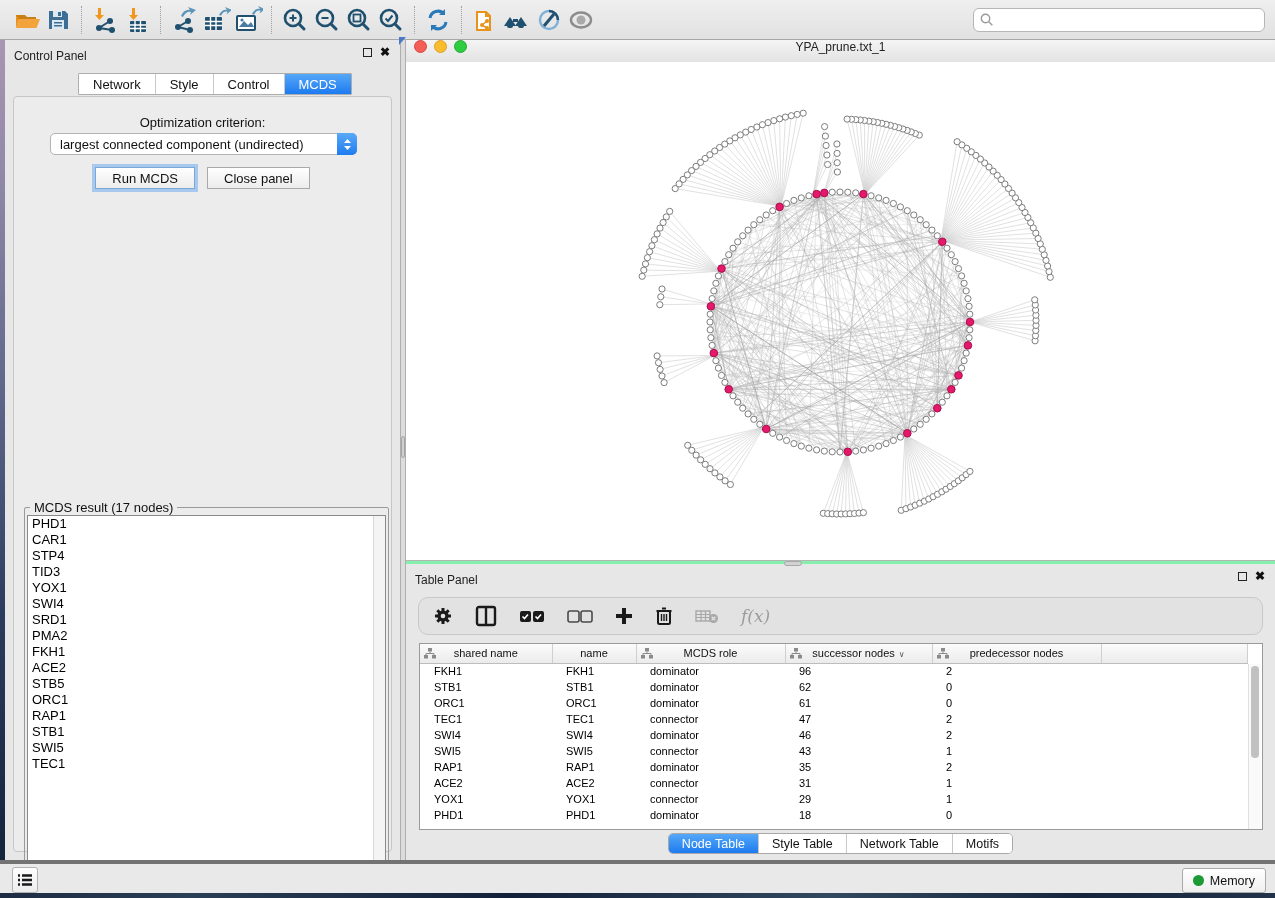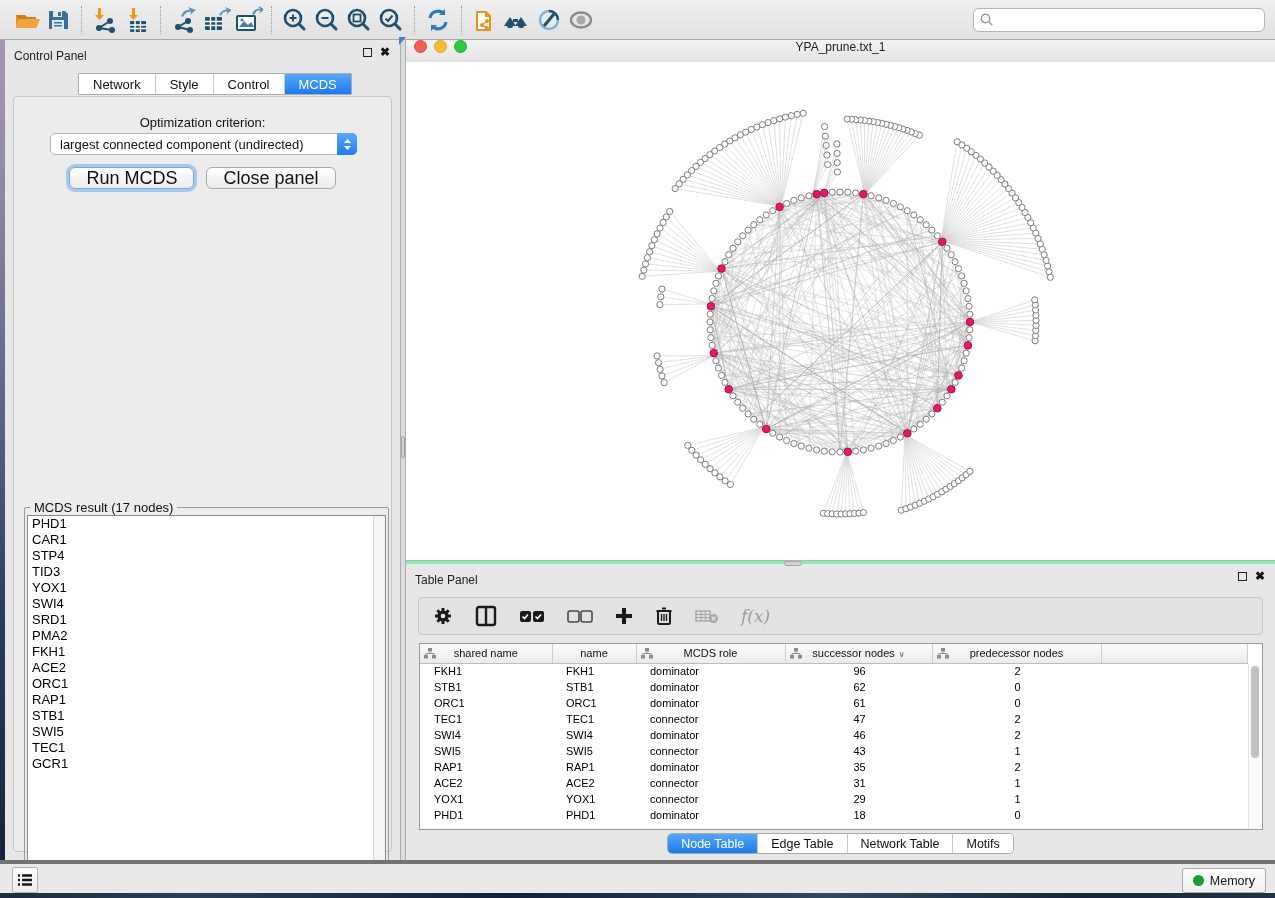--- a/index.html
+++ b/index.html
@@ -29,21 +29,21 @@
   .cp-tab{padding:0 14px;font-size:13px;color:#111;display:flex;align-items:center;background:#fff;border-right:1px solid #c9c9c9;cursor:default}
   .cp-tab:last-child{border-right:none}
   .cp-tab.sel{background:linear-gradient(#55a7f7,#1d7bf0);color:#fff}
   .cp-inner{position:absolute;left:8px;top:56px;width:379px;height:756px;background:#ececec;border:1px solid #c6c6c6;border-radius:4px}
   .opt-label{position:absolute;left:0;top:18px;width:100%;text-align:center;font-size:13px;color:#111}
   .dropdown{position:absolute;left:36px;top:36px;width:307px;height:22px;background:#fff;border:1px solid #b3b3b3;border-radius:5px;display:flex;align-items:center}
   .dropdown .val{flex:1;font-size:13px;color:#111;padding-left:9px;white-space:nowrap;overflow:hidden}
   .dropdown .step{width:20px;height:22px;margin:-1px -1px -1px 0;border-radius:0 5px 5px 0;background:linear-gradient(#5aa9f8,#1f7cf0);display:flex;flex-direction:column;align-items:center;justify-content:center;gap:1px}
   .dropdown .step svg{display:block}
   .btnrow{position:absolute;left:0;top:70px;width:100%;display:flex;justify-content:center;gap:12px}
-  .aquabtn{height:22px;padding:0 16px;background:linear-gradient(#ffffff,#ececec);border:1px solid #a9a9a9;border-radius:6px;font-size:18px;color:#111;font-family:"Liberation Sans",sans-serif}
+  .aquabtn{height:22px;padding:0 16px;background:linear-gradient(#ffffff,#ececec);border:1px solid #a9a9a9;border-radius:0;font-size:13px;color:#111;font-family:"Liberation Sans",sans-serif}
   .aquabtn.focus{box-shadow:0 0 0 3px #a8c9ee;border-color:#7ba7d7}
   .groupbox{position:absolute;left:10px;top:410px;width:365px;height:372px;border:1px solid #9a9a9a;border-radius:2px}
   .groupbox .glabel{position:absolute;left:5px;top:-8px;background:#ececec;padding:0 4px;font-size:13px;color:#111}
   .mcds-list{position:absolute;left:2px;top:7px;width:359px;height:361px;background:#fff;border:1px solid #8a8a8a;overflow:hidden}
   .mcds-list .scrolltrack{position:absolute;right:0;top:0;width:12px;height:100%;background:#f4f4f4;border-left:1px solid #d9d9d9}
   .mcds-item{font-size:13px;color:#000;line-height:16px;padding-left:4px;white-space:nowrap}
 
   
   .vsplit{position:absolute;left:400px;top:40px;width:6px;height:820px;background:#dcdcdc;border-left:1px solid #aeaeae;border-right:1px solid #aeaeae}
   .vsplit .handle{position:absolute;left:0px;top:396px;width:4px;height:22px;background:#cfcfcf;border:1px solid #a5a5a5;border-radius:2px}
@@ -56,30 +56,30 @@
   .lights{display:flex;gap:7px;margin-left:8px}
   .light{width:13px;height:13px;border-radius:50%}
   .light.red{background:#f35f57;border:1px solid #d94942}
   .light.yellow{background:#f8bd2f;border:1px solid #dfa123}
   .light.green{background:#2ecc40;border:1px solid #27a835}
   .nettitle .title{position:absolute;left:0;width:100%;text-align:center;font-size:12px;color:#222}
   .netcanvas{position:absolute;left:0;top:22px;width:869px;height:499px;background:#fff;border-bottom:1px solid #b5b5b5}
 
   
   .tpanel{position:absolute;left:0;top:524px;width:869px;height:296px;background:#e7e7e7}
-  .tp-toolbar{position:absolute;left:12px;top:33px;width:845px;height:38px;background:#e2e2e2;border:1px solid #c8c8c8;border-radius:4px;display:flex;align-items:center;padding-left:14px;gap:22px}
+  .tp-toolbar{position:absolute;left:12px;top:33px;width:845px;height:38px;background:#e2e2e2;border:1px solid #c8c8c8;border-radius:10px;display:flex;align-items:center;padding-left:14px;gap:22px}
   .tp-icon{display:flex;align-items:center;justify-content:center}
   .fx{font-family:"DejaVu Serif",serif;font-style:italic;font-size:17px;color:#9b9b9b}
   .ttable{position:absolute;left:13px;top:79px;width:844px;height:187px;background:#fff;border:1px solid #9a9a9a;overflow:hidden}
   table{border-collapse:collapse;table-layout:fixed;width:828px}
   th{height:19px;background:linear-gradient(#fbfbfb,#ebebeb);border-bottom:1px solid #bdbdbd;border-right:1px solid #cfcfcf;font-size:11px;font-weight:normal;color:#111;position:relative;padding:0}
   th .hwrap{display:flex;align-items:flex-end;justify-content:center;gap:4px}
   th .hicon{position:absolute;left:4px;top:4px}
   td{height:16px;font-size:11px;color:#000;padding:0 4px 0 14px;border:none;white-space:nowrap}
-  td.num{text-align:center;padding-right:12px}
+  td.num{text-align:left;padding-right:12px}
   .tscroll{position:absolute;right:1px;top:20px;width:13px;height:166px;background:#fafafa;border-left:1px solid #e0e0e0}
   .tscroll .thumb{position:absolute;left:2px;top:2px;width:8px;height:92px;background:#c1c1c1;border-radius:4px}
   .tp-tabs{position:absolute;left:0;top:269px;width:869px;display:flex;justify-content:center}
   .tp-tabctl{display:flex;border:1px solid #a9a9a9;border-radius:5px;overflow:hidden;height:21px;background:#fff}
   .tp-tab{padding:0 13px;display:flex;align-items:center;font-size:12.5px;color:#111;background:#fff;border-right:1px solid #c9c9c9}
   .tp-tab:last-child{border-right:none}
   .tp-tab.sel{background:linear-gradient(#55a7f7,#1d7bf0);color:#fff}
 
   
   .statusbar{position:absolute;left:0;bottom:5px;width:1275px;height:33px;background:#e9e9e9;border-top:4px solid #737373}
@@ -279,26 +279,26 @@
         <div class="mcds-item">PHD1</div>
             <div class="mcds-item">CAR1</div>
             <div class="mcds-item">STP4</div>
             <div class="mcds-item">TID3</div>
             <div class="mcds-item">YOX1</div>
             <div class="mcds-item">SWI4</div>
             <div class="mcds-item">SRD1</div>
             <div class="mcds-item">PMA2</div>
             <div class="mcds-item">FKH1</div>
             <div class="mcds-item">ACE2</div>
+            <div class="mcds-item">STB5</div>
             <div class="mcds-item">ORC1</div>
             <div class="mcds-item">RAP1</div>
             <div class="mcds-item">STB1</div>
             <div class="mcds-item">SWI5</div>
             <div class="mcds-item">TEC1</div>
-            <div class="mcds-item">GCR1</div>
           </div>
       </div>
     </div>
   </div>
 
   <div class="vsplit">
       <div class="handle"></div>
     </div>
   <div class="blue-notch"></div>
 
@@ -1318,21 +1318,21 @@
             </tbody>
         </table>
         <div class="tscroll">
             <div class="thumb"></div>
           </div>
       </div>
 
       <div class="tp-tabs">
         <div class="tp-tabctl">
           <div class="tp-tab sel">Node Table</div>
-          <div class="tp-tab">Edge Table</div>
+          <div class="tp-tab">Style Table</div>
           <div class="tp-tab">Network Table</div>
           <div class="tp-tab">Motifs</div>
         </div>
       </div>
     </div>
   </div>
 
   <div class="statusbar">
     <div class="listbtn">
       <svg width="16" height="14">

